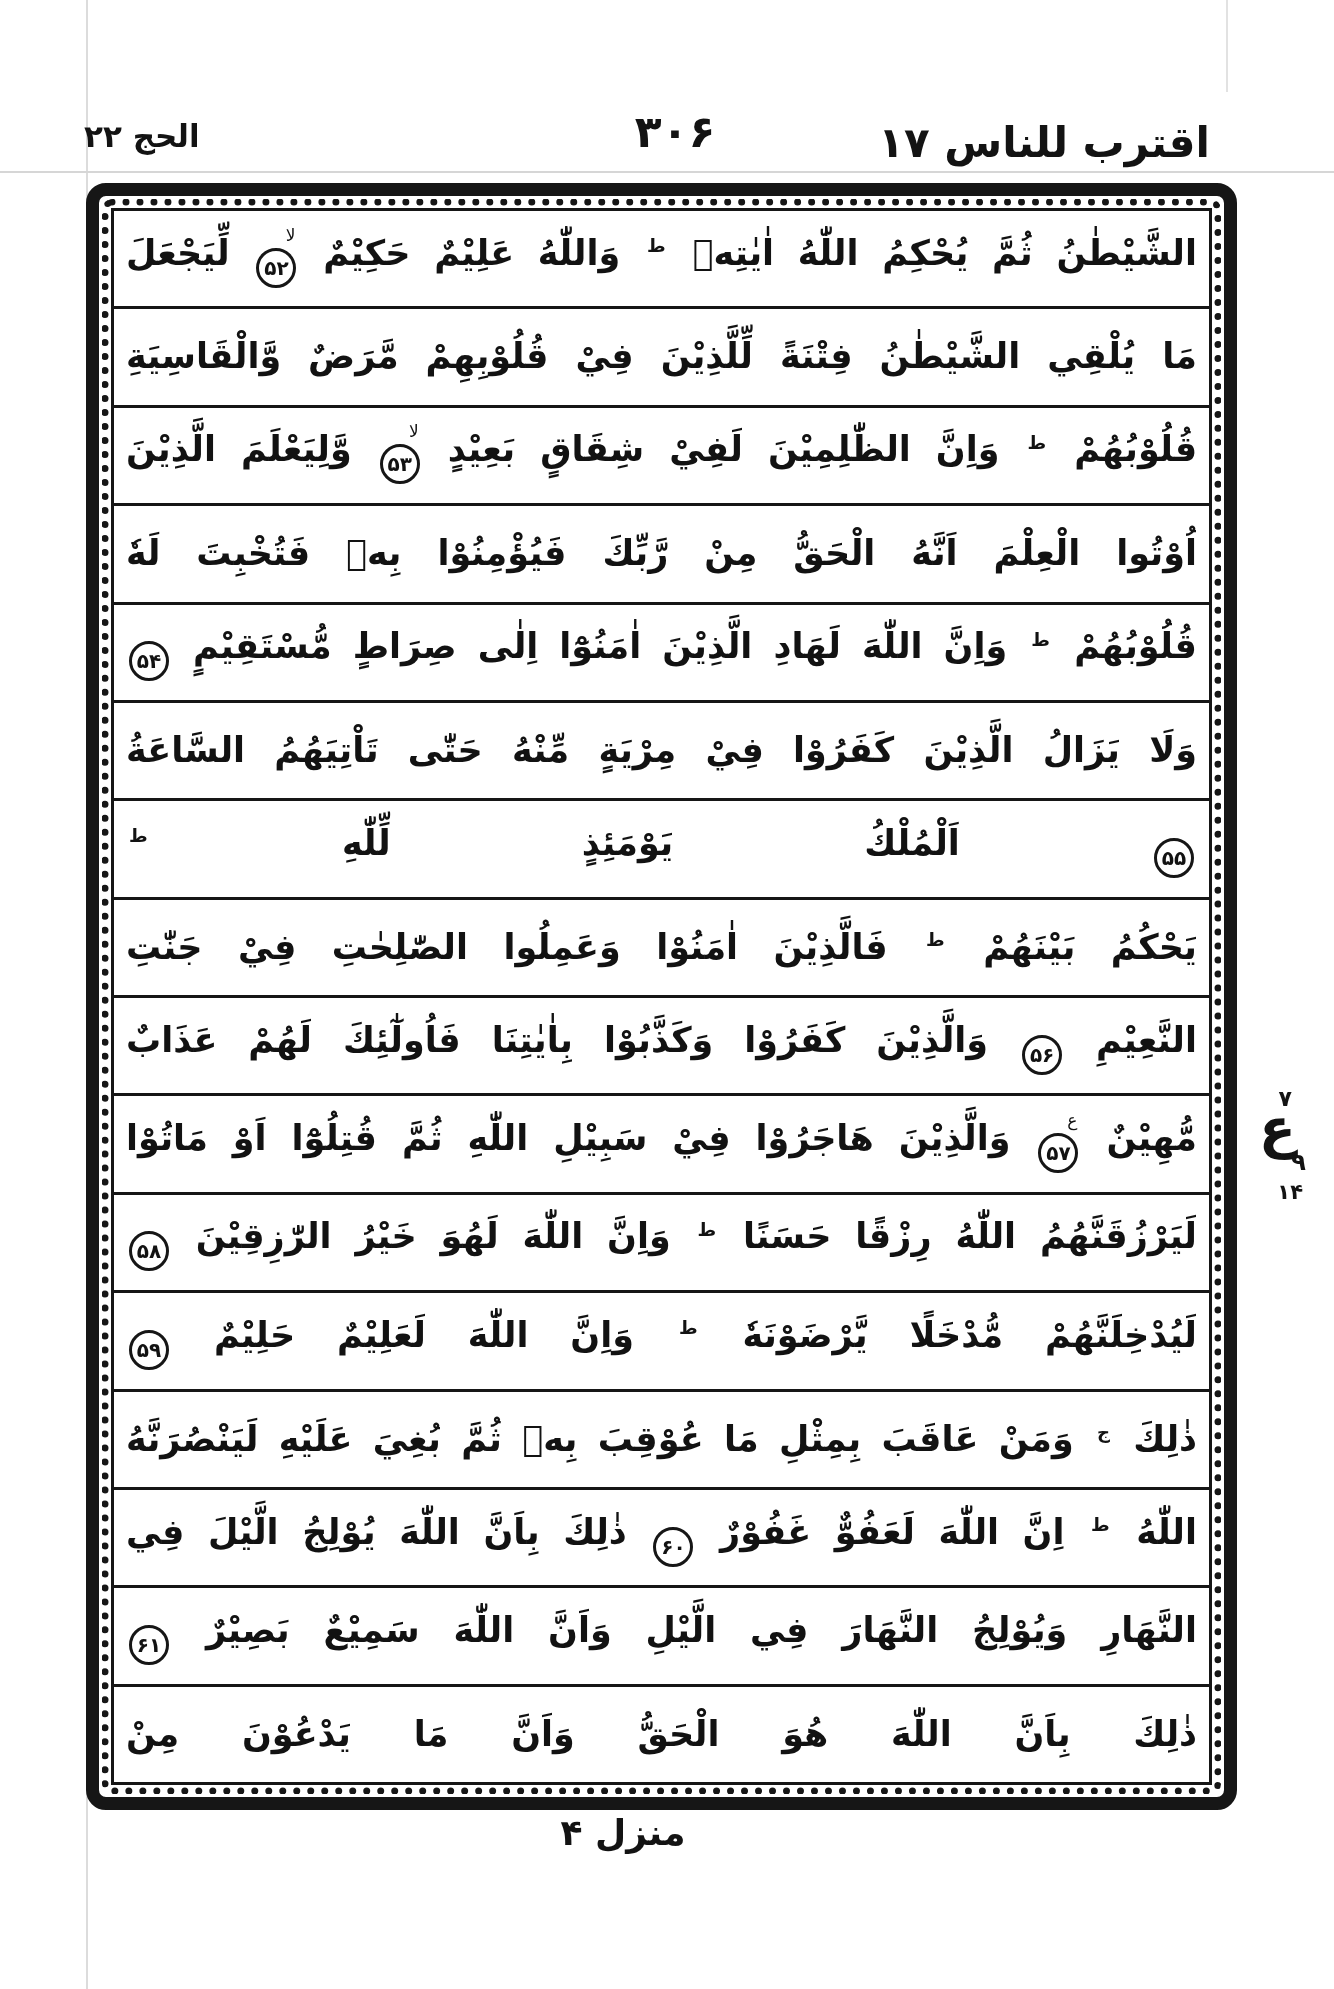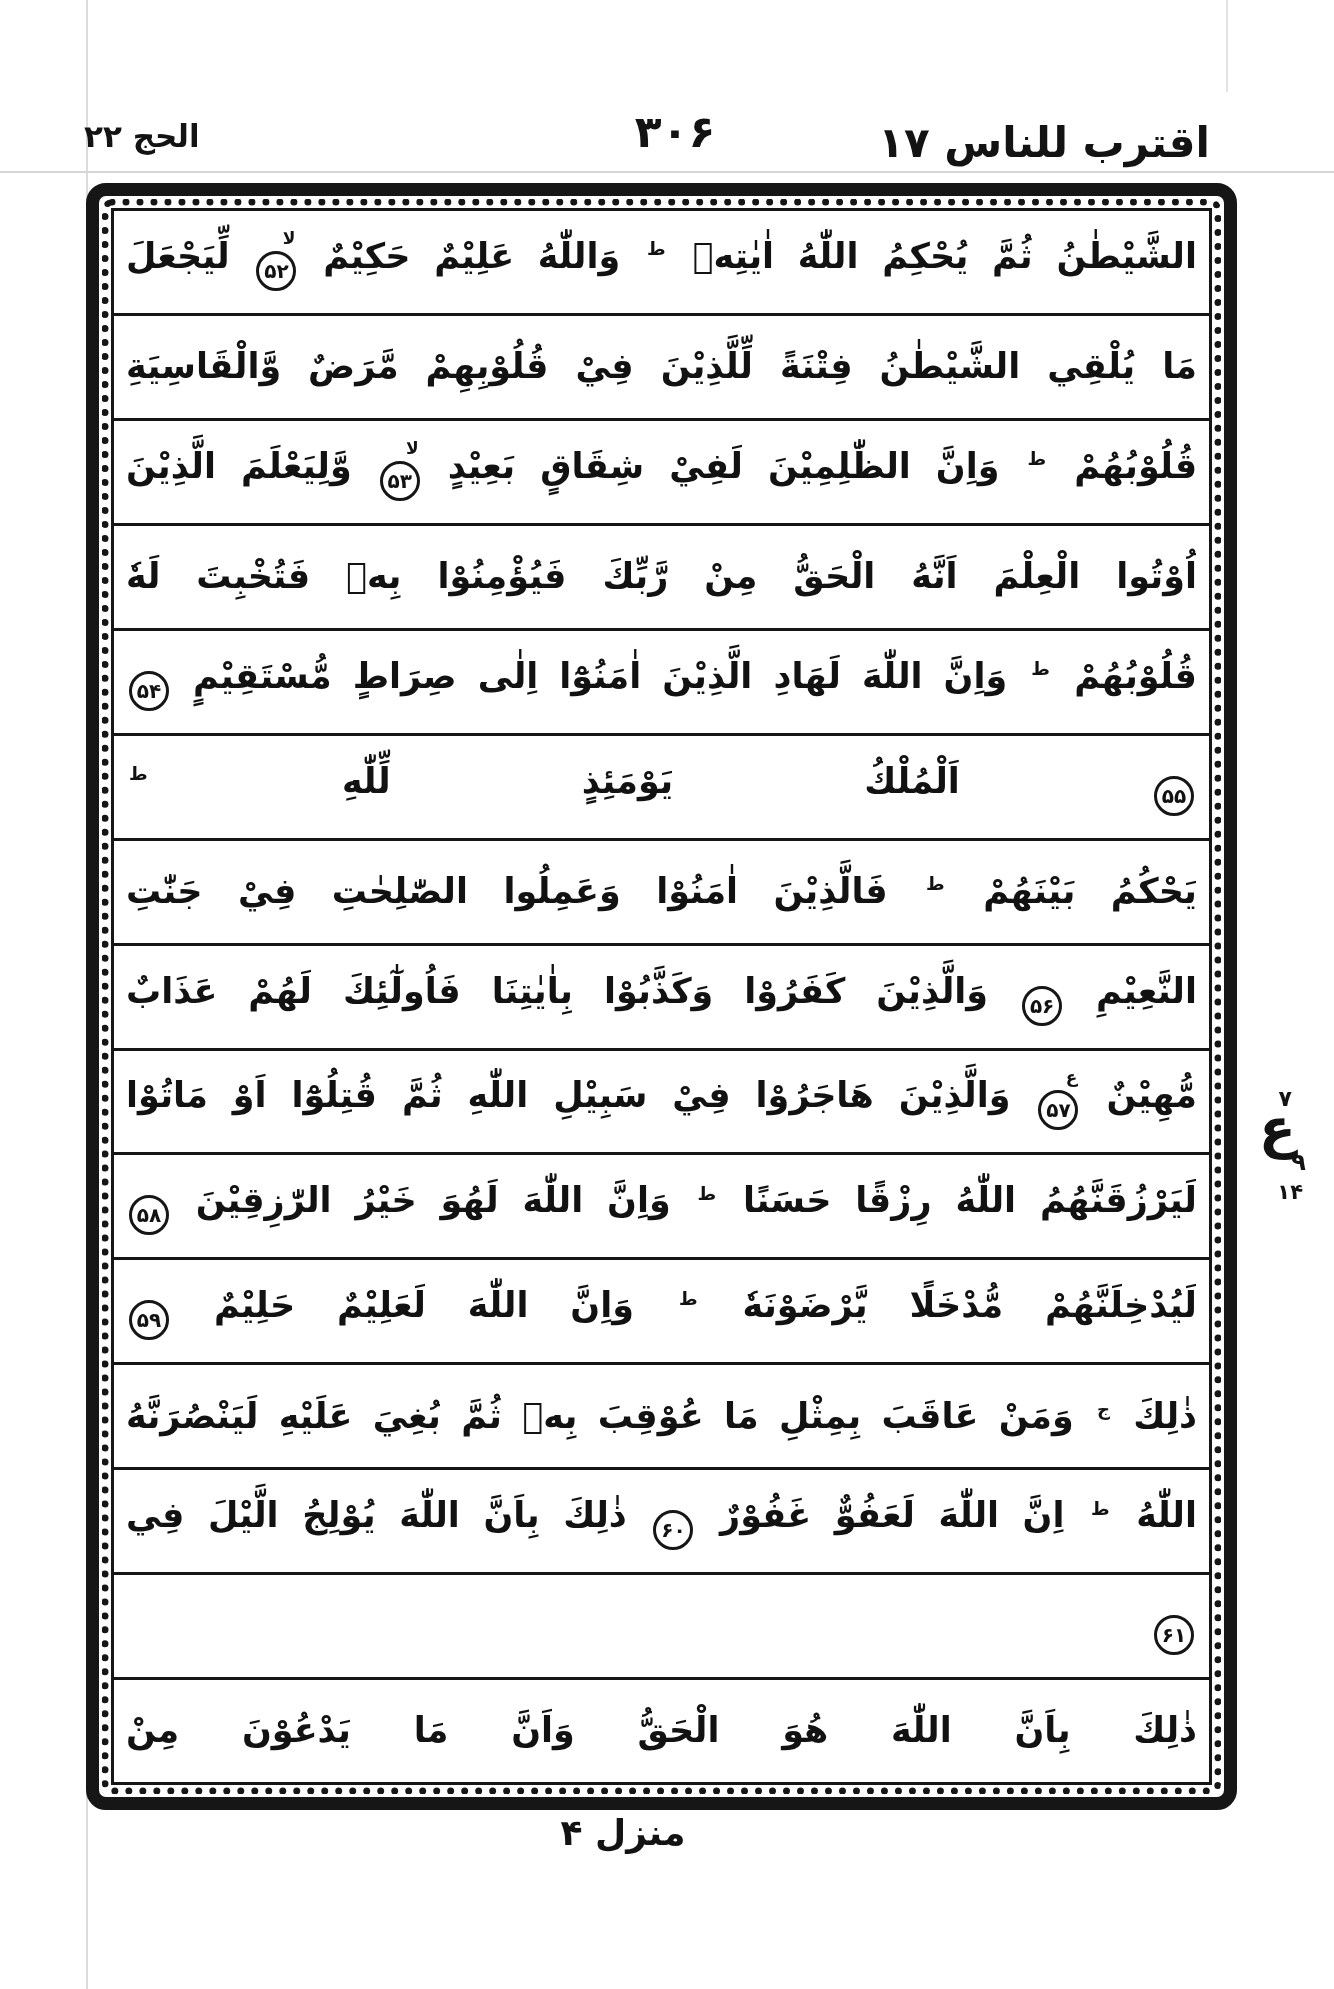--- a/index.html
+++ b/index.html
@@ -49,21 +49,21 @@
     font-size:35px;font-weight:bold;line-height:1.35;color:#121212;
   }
   .aya{
     display:inline-flex;align-items:center;justify-content:center;
     width:40px;height:40px;box-sizing:border-box;
     border:3px solid #161616;border-radius:50%;
     font-size:20px;font-weight:bold;vertical-align:-10px;
     position:relative;margin:0 3px;line-height:1;
   }
   .aya .above{
-    position:absolute;top:-24px;right:-2px;font-size:17px;font-weight:bold;
+    position:absolute;top:-24px;right:-2px;font-size:17px;font-weight:normal;
   }
   .waqf{
     font-size:18px;font-weight:bold;vertical-align:super;margin:0 3px;
   }
   
   .ruku{
     position:absolute;left:1236px;top:1086px;width:70px;height:130px;
     z-index:2;font-weight:bold;direction:rtl;
   }
   .ruku .r-top{position:absolute;top:0;right:14px;font-size:22px;}
@@ -107,20 +107,23 @@
         </div>
         <div class="row">
           <div class="line"><span>اُوْتُوا الْعِلْمَ اَنَّهُ الْحَقُّ مِنْ رَّبِّكَ فَيُؤْمِنُوْا بِهٖ فَتُخْبِتَ لَهٗ</span></div>
         </div>
         <div class="row">
           <div class="line"><span>قُلُوْبُهُمْ</span> <span class="waqf">ط</span> <span>وَاِنَّ اللّٰهَ لَهَادِ الَّذِيْنَ اٰمَنُوْٓا اِلٰى صِرَاطٍ مُّسْتَقِيْمٍ</span> <span class="aya">
               <span>۵۴</span>
             </span></div>
         </div>
         <div class="row">
+          <div class="line"><span>وَلَا يَزَالُ الَّذِيْنَ كَفَرُوْا فِيْ مِرْيَةٍ مِّنْهُ حَتّٰى تَاْتِيَهُمُ السَّاعَةُ</span></div>
+        </div>
+        <div class="row">
           <div class="line"> <span class="aya">
               <span>۵۵</span>
             </span> <span>اَلْمُلْكُ يَوْمَئِذٍ لِّلّٰهِ</span> <span class="waqf">ط</span></div>
         </div>
         <div class="row">
           <div class="line"><span>يَحْكُمُ بَيْنَهُمْ</span> <span class="waqf">ط</span> <span>فَالَّذِيْنَ اٰمَنُوْا وَعَمِلُوا الصّٰلِحٰتِ فِيْ جَنّٰتِ</span></div>
         </div>
         <div class="row">
           <div class="line"><span>النَّعِيْمِ</span> <span class="aya">
               <span>۵۶</span>
@@ -144,21 +147,21 @@
         </div>
         <div class="row">
           <div class="line"><span>ذٰلِكَ</span> <span class="waqf">ج</span> <span>وَمَنْ عَاقَبَ بِمِثْلِ مَا عُوْقِبَ بِهٖ ثُمَّ بُغِيَ عَلَيْهِ لَيَنْصُرَنَّهُ</span></div>
         </div>
         <div class="row">
           <div class="line"><span>اللّٰهُ</span> <span class="waqf">ط</span> <span>اِنَّ اللّٰهَ لَعَفُوٌّ غَفُوْرٌ</span> <span class="aya">
               <span>۶۰</span>
             </span> <span>ذٰلِكَ بِاَنَّ اللّٰهَ يُوْلِجُ الَّيْلَ فِي</span></div>
         </div>
         <div class="row">
-          <div class="line"> <span class="aya">
+          <div class="line"><span>النَّهَارِ وَيُوْلِجُ النَّهَارَ فِي الَّيْلِ وَاَنَّ اللّٰهَ سَمِيْعٌ بَصِيْرٌ</span> <span class="aya">
               <span>۶۱</span>
             </span></div>
         </div>
         <div class="row">
           <div class="line"><span>ذٰلِكَ بِاَنَّ اللّٰهَ هُوَ الْحَقُّ وَاَنَّ مَا يَدْعُوْنَ مِنْ</span></div>
         </div>
       </div>
   </div>
 </div>
 

